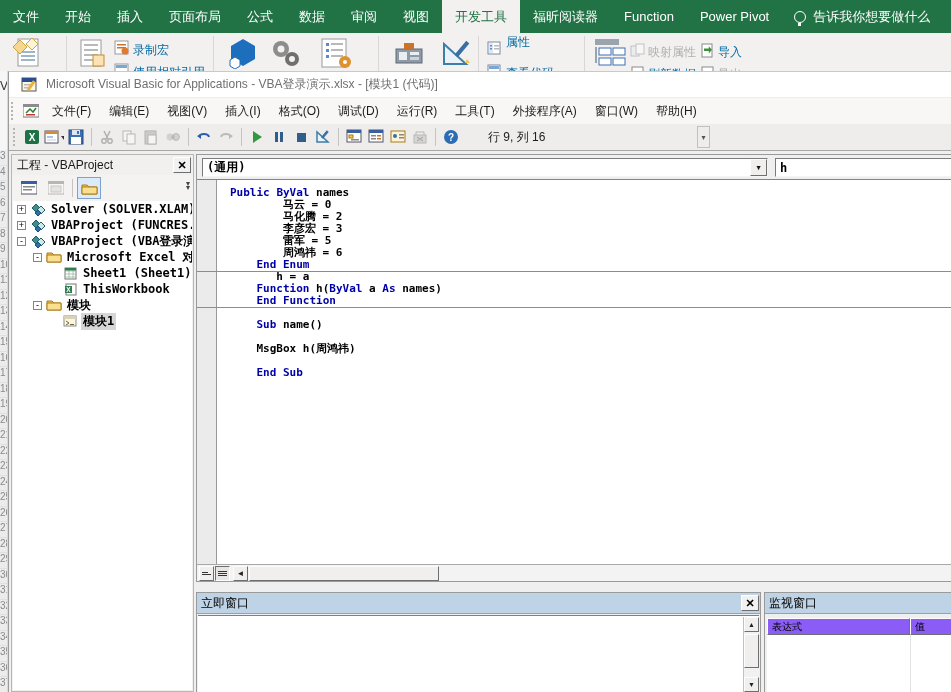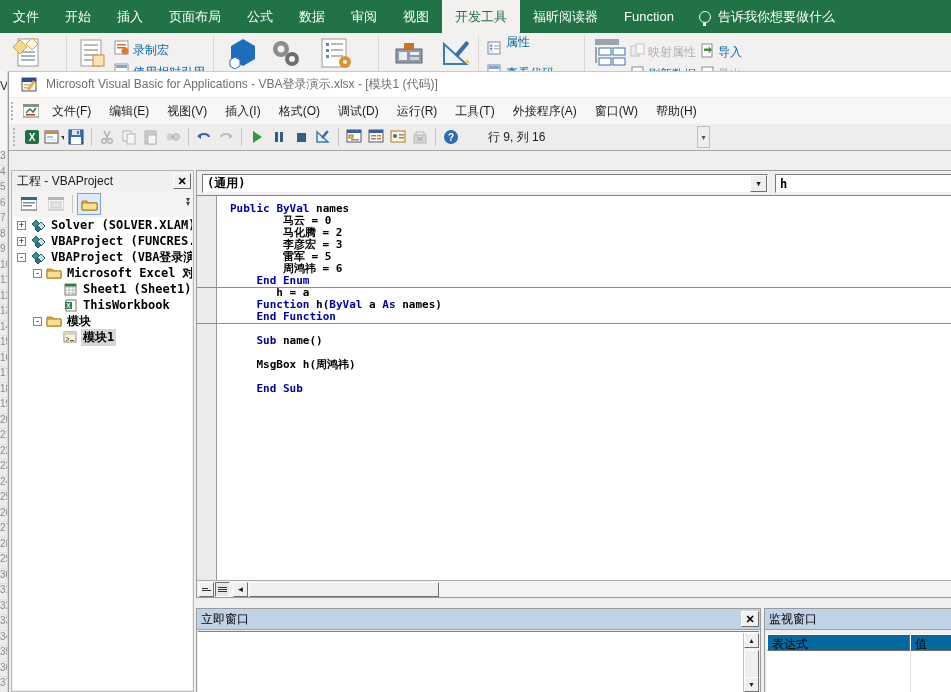--- a/index.html
+++ b/index.html
@@ -44,21 +44,21 @@
   #vtool { height:27px; background:#efedeb; border-bottom:1px solid #a9a7a5; display:flex; align-items:center;
     padding-left:2px; position:relative; }
   .tbtn { width:20px; height:20px; display:flex; align-items:center; justify-content:center; margin:0 1px;
     font-size:12px; }
   .tbtn.dis { opacity:.45; filter:grayscale(1); }
   .tsep { width:1px; height:18px; background:#c6c4c2; margin:0 4px; }
   .tpos { margin-left:26px; font-size:12px; color:#1c1c1c; white-space:nowrap; }
   #toolOverflow { position:absolute; left:688px; top:2px; width:13px; height:22px; background:#efedeb;
     border:1px solid #c2c0be; color:#555; font-size:8px; display:flex; flex-direction:column; align-items:center; justify-content:center; }
 
-  #vclient { position:absolute; left:0; top:80px; right:0; bottom:0; background:#efefef;margin-top:16px; }
+  #vclient { position:absolute; left:0; top:80px; right:0; bottom:0; background:#efefef; }
 
   
   #proj { position:absolute; left:2px; top:2px; width:183px; bottom:0; background:#f2f0ef; border:1px solid #b9b7b5; }
   #projHead { height:20px; display:flex; align-items:center; padding:0 2px 0 5px; font-size:12px; color:#1a1a1a; background:#f2f0ef; }
   .xbtn { margin-left:auto; width:18px; height:16px; background:#f1f1f1; border:1px solid; border-color:#fff #6e6e6e #6e6e6e #fff;
     display:flex; align-items:center; justify-content:center; font-size:11px; font-weight:bold; color:#000; line-height:1; }
   #projBtns { height:26px; display:flex; align-items:center; padding-left:5px; background:#f4f3f1; position:relative; }
   .pbtn { width:24px; height:22px; display:flex; align-items:center; justify-content:center; margin-right:3px; }
   .pbtn.sel { background:#dcebfc; border:1px solid #7da2ce; }
   .pbtn.dis { opacity:.4; filter:grayscale(1); }
@@ -111,22 +111,22 @@
   #immBody { position:absolute; left:1px; right:1px; top:22px; bottom:0; background:#fff; border-top:1px solid #808080; }
   #immScroll { position:absolute; right:0; top:1px; bottom:0; width:16px; background:#f1f1f1; border-left:1px solid #c0c0c0; }
   .vArrow { position:absolute; left:0; width:15px; height:15px; background:#f0efed; border:1px solid;
     border-color:#fdfdfd #6f6f6f #6f6f6f #fdfdfd; display:flex; align-items:center; justify-content:center; font-size:7px; color:#222; }
   #immThumb { position:absolute; left:0; top:17px; width:15px; height:34px; background:#f0efed;
     border:1px solid; border-color:#fdfdfd #6f6f6f #6f6f6f #fdfdfd; }
 
   
   #watch { position:absolute; left:755px; top:440px; right:-6px; bottom:0; background:#efefef; border:1px solid #9a9a9a; border-bottom:none; border-right:none; }
   #watchHead { position:absolute; left:2px; right:0; top:25px; height:17px; display:flex; }
-  .wcell { background:#0369a1; border:1px solid; border-color:#fdfdfd #6f6f6f #6f6f6f #fdfdfd;
-    font-size:12px; color:#000; padding:1px 0 0 4px; overflow:hidden; white-space:nowrap; }
+  .wcell { background:#8b5cf6; border:1px solid; border-color:#fdfdfd #6f6f6f #6f6f6f #fdfdfd;
+    font-size:10px; color:#000; padding:1px 0 0 4px; overflow:hidden; white-space:nowrap; }
   #wcol1 { width:143px; } #wcol2 { flex:1; }
   #watchBody { position:absolute; left:2px; right:0; top:42px; bottom:0; background:#fff; }
   #watchGrid { position:absolute; left:143px; top:0; bottom:0; width:1px; background:#e2e2e2; }
 
   svg { display:block; }
 </style>
 </head>
 <body>
 
 <div id="stage">
@@ -136,20 +136,21 @@
       <div class="xtab">开始</div>
       <div class="xtab">插入</div>
       <div class="xtab">页面布局</div>
       <div class="xtab">公式</div>
       <div class="xtab">数据</div>
       <div class="xtab">审阅</div>
       <div class="xtab">视图</div>
       <div class="xtab active">开发工具</div>
       <div class="xtab">福昕阅读器</div>
       <div class="xtab">Function</div>
+      <div class="xtab">Power Pivot</div>
       <div class="tellme">
         <span class="bulb"></span>
         <span>告诉我你想要做什么</span>
       </div>
     </div>
 
   <div id="ribbon">
     <div class="rabs" style="left:12px;top:4px">
       <svg width="32" height="32">
           <rect x="6" y="2" width="20" height="27" fill="#fff" stroke="#9a9a9a"></rect>

